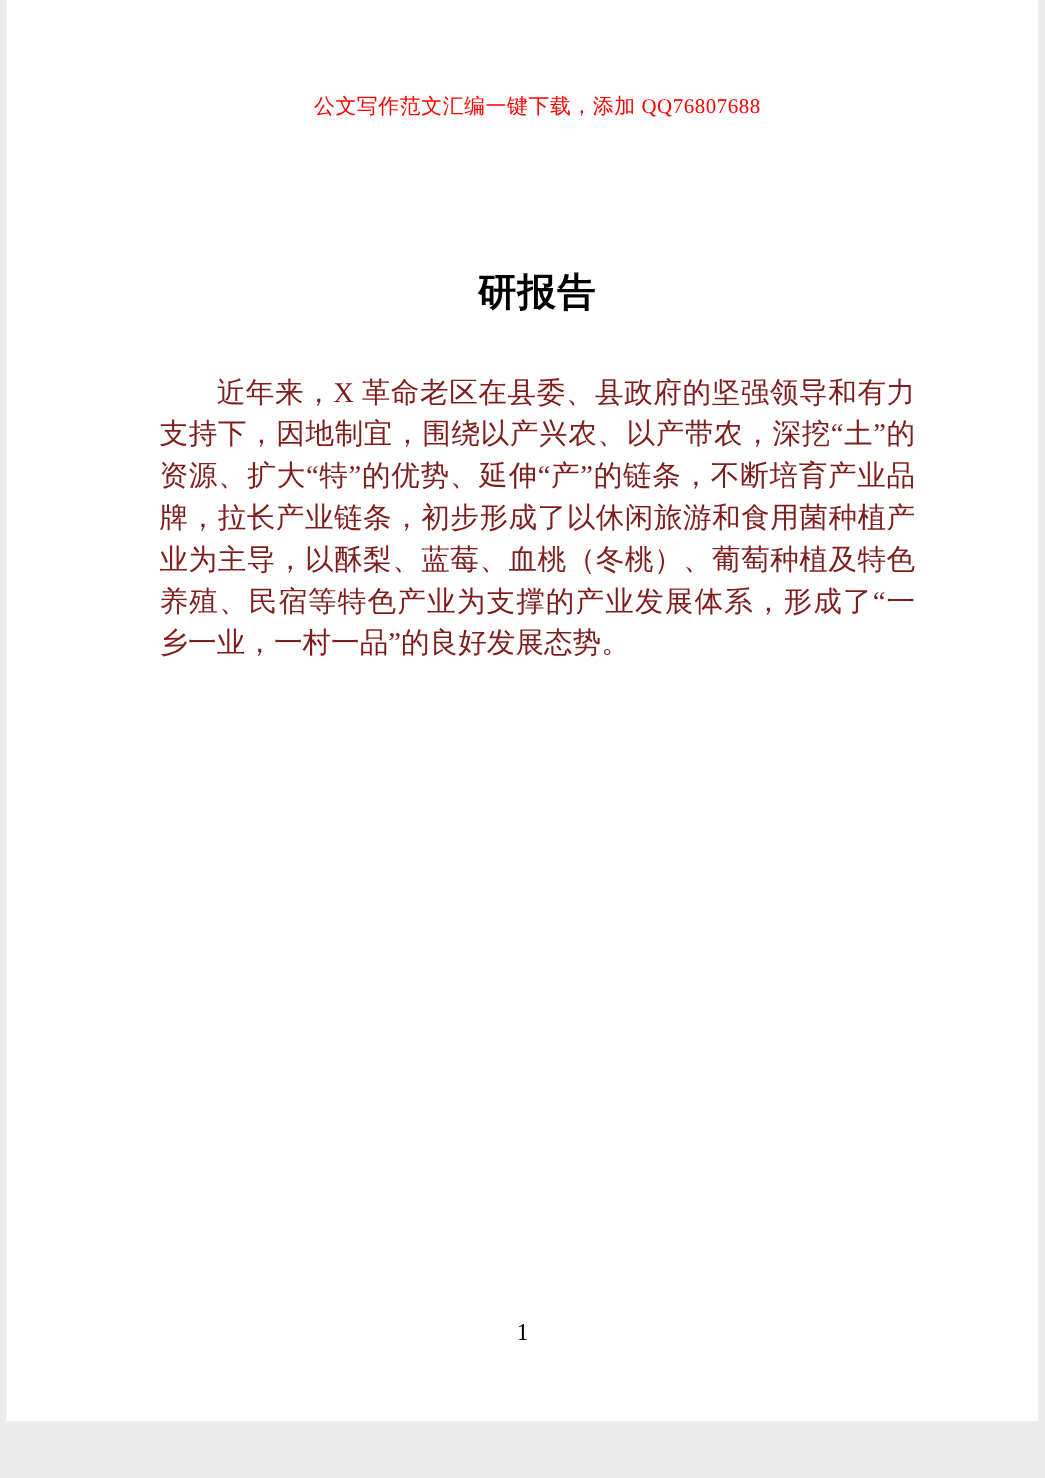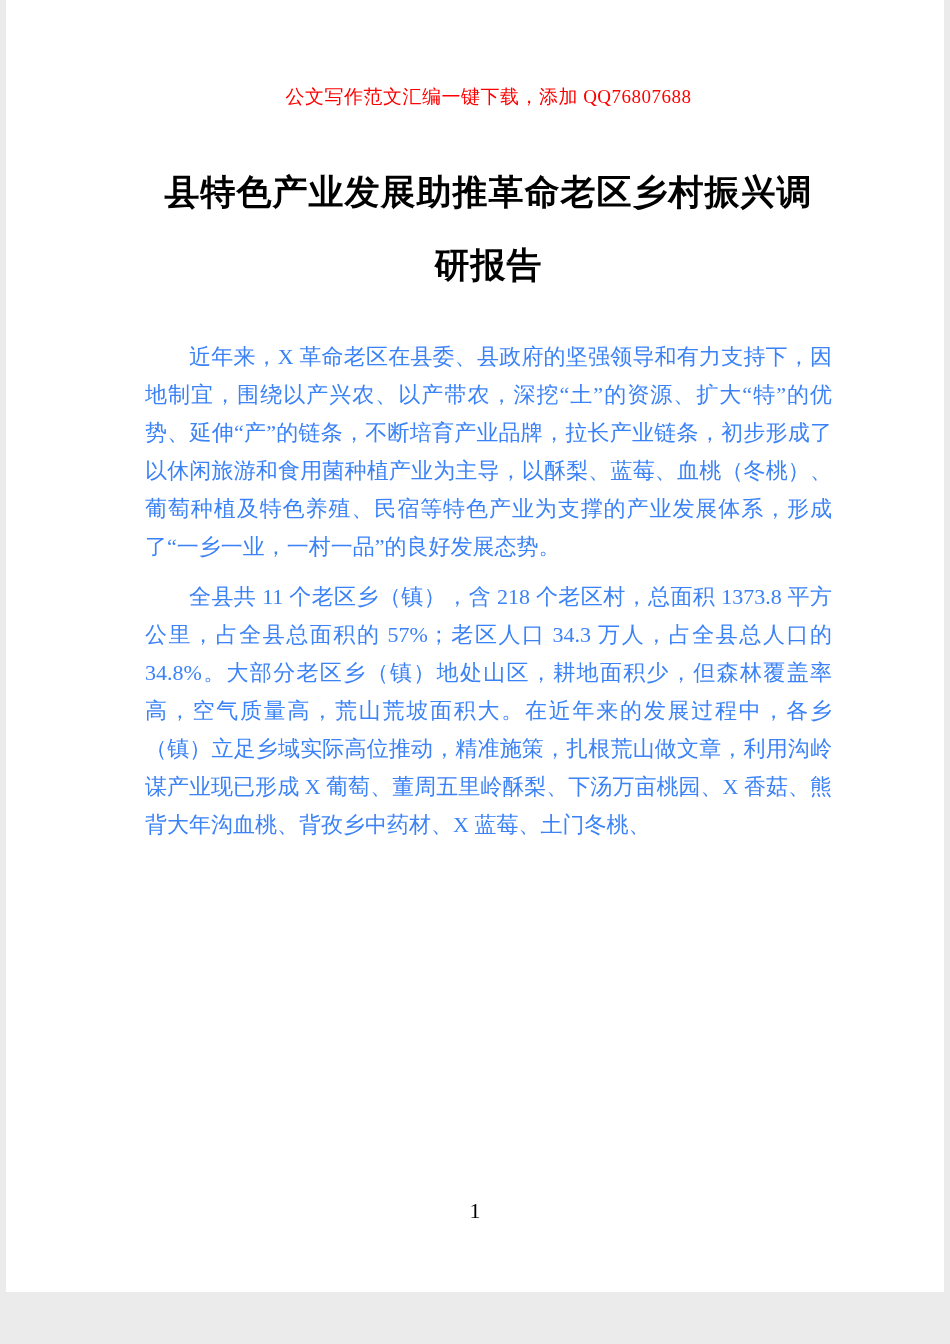--- a/index.html
+++ b/index.html
@@ -38,26 +38,25 @@
     text-align:center;
     font-size:35px;
     font-weight:bold;
     line-height:73px;
     letter-spacing:1px;
   }
   .doc-body {
     margin-top:36px;
   }
   p.para {
-    font-size:22px;
+    font-size:26px;
     line-height:38px;
     text-align:justify;
     text-indent:2em;
-    color:#3b82f6;
-    margin-top:12px;
+    color:#7f1d1d;
   }
   p.para.heading {
     font-weight:bold;
   }
   .page-number {
     position:absolute;
     left:0;
     right:0;
     bottom:68px;
     text-align:center;
@@ -66,23 +65,22 @@
   }
 </style>
 </head>
 <body>
 
 <div class="viewer">
   <div class="page">
 
     <div class="promo" style="color: rgb(254, 0, 0);">公文写作范文汇编一键下载，添加 QQ76807688</div>
 
-    <h1 class="title"><span>县特色产业发展助推革命老区乡村振兴调</span><br><span>研报告</span></h1>
+    <h1 class="title"><br><span>研报告</span></h1>
 
     <div class="doc-body">
         <p class="para">近年来，X 革命老区在县委、县政府的坚强领导和有力支持下，因地制宜，围绕以产兴农、以产带农，深挖“土”的资源、扩大“特”的优势、延伸“产”的链条，不断培育产业品牌，拉长产业链条，初步形成了以休闲旅游和食用菌种植产业为主导，以酥梨、蓝莓、血桃（冬桃）、葡萄种植及特色养殖、民宿等特色产业为支撑的产业发展体系，形成了“一乡一业，一村一品”的良好发展态势。</p>
-        <p class="para">全县共 11 个老区乡（镇），含 218 个老区村，总面积 1373.8 平方公里，占全县总面积的 57%；老区人口 34.3 万人，占全县总人口的 34.8%。大部分老区乡（镇）地处山区，耕地面积少，但森林覆盖率高，空气质量高，荒山荒坡面积大。在近年来的发展过程中，各乡（镇）立足乡域实际高位推动，精准施策，扎根荒山做文章，利用沟岭谋产业现已形成 X 葡萄、董周五里岭酥梨、下汤万亩桃园、X 香菇、熊背大年沟血桃、背孜乡中药材、X 蓝莓、土门冬桃、</p>
       </div>
 
     <div class="page-number">1</div>
 
   </div>
 </div>
 
 </body></html>

